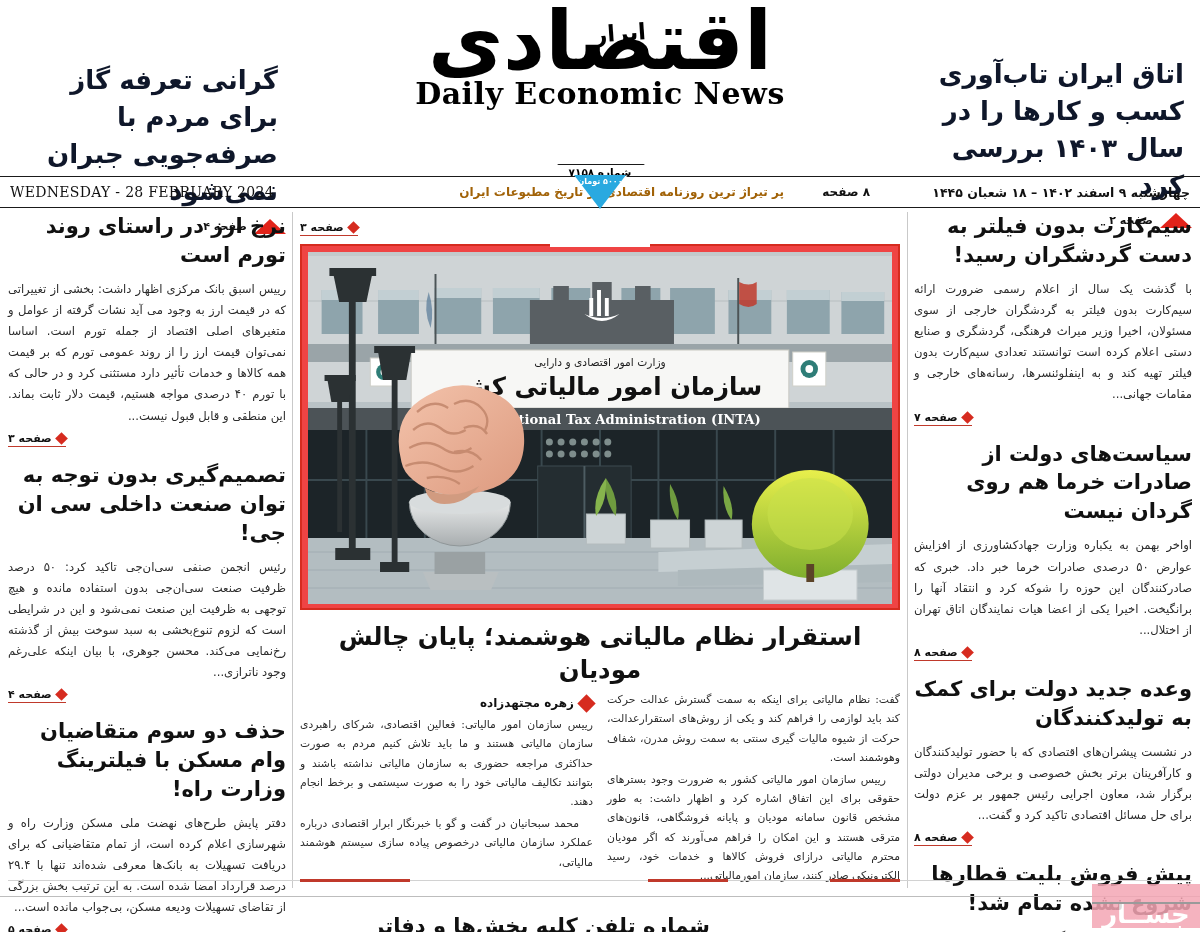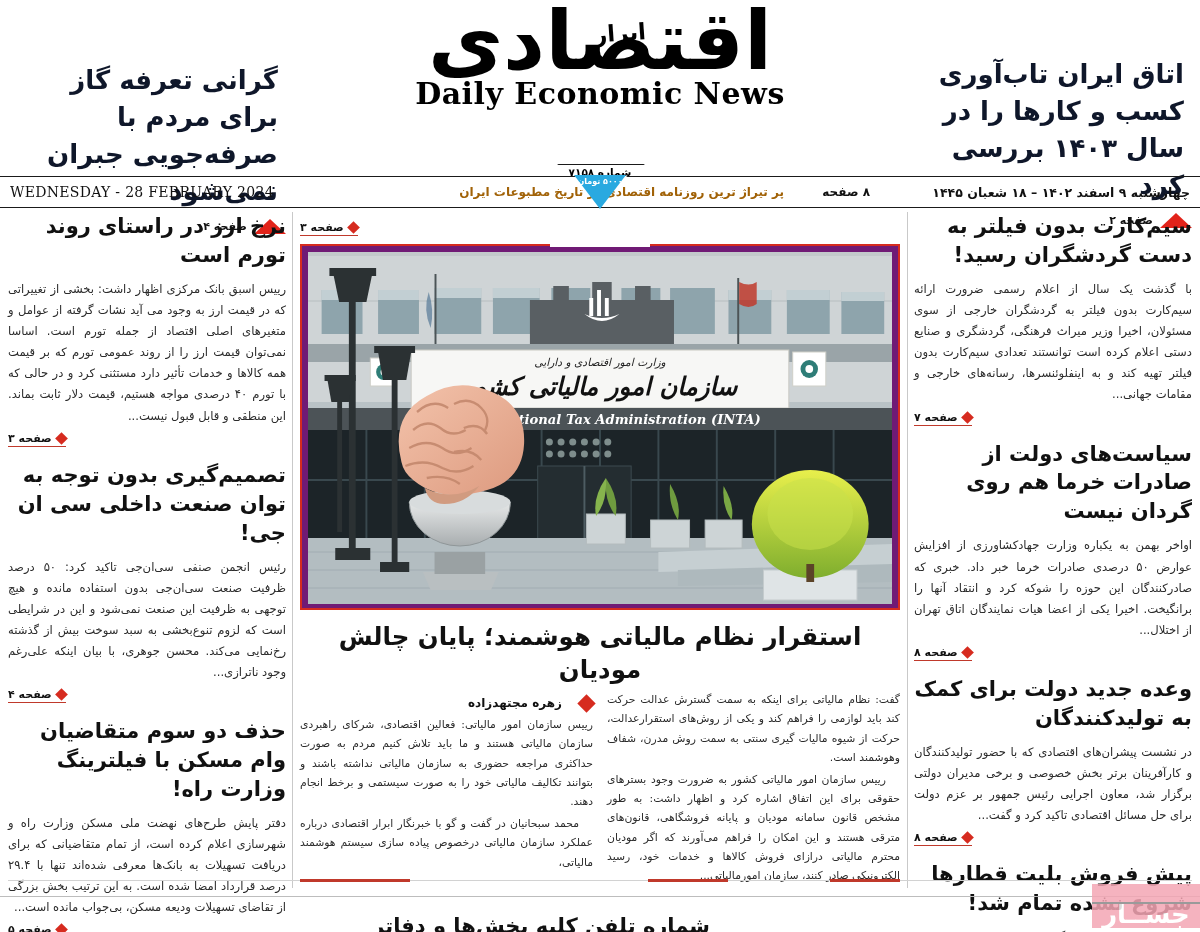--- a/index.html
+++ b/index.html
@@ -140,36 +140,36 @@
   }
   .lead-head{
     margin:0;font-size:37px;font-weight:700;line-height:1.3;
     color:#111;direction:rtl;text-align:center;letter-spacing:-0.5px;
   }
   .lead-head .num{color:#d62b1f;}
   .lead-pref{margin-top:4px;display:flex;justify-content:flex-end;}
 
   .framebox{
     position:relative;margin-top:8px;border:2px solid #d62b1f;
-    padding:6px 6px 4px 6px;background:#701a75;font-style:italic;
+    padding:6px 6px 4px 6px;background:#ef4444;
   }
   .framebox::before{
     content:"";position:absolute;top:-2px;left:50%;margin-left:-50px;
     width:100px;height:3px;background:#fff;
   }
   .photo{
     position:relative;width:100%;height:352px;overflow:hidden;background:#b9c2c6;
   }
 
   .sub-head{
     margin:10px 0 4px 0;font-size:24.5px;font-weight:700;line-height:1.35;
     color:#111;direction:rtl;text-align:center;
   }
   .byline{
-    display:flex;align-items:center;gap:18px;direction:rtl;
+    display:flex;align-items:center;gap:6px;direction:rtl;
     justify-content:flex-start;margin:6px 0 5px 0;
   }
   .byline .dia{width:13px;height:13px;background:#d62b1f;transform:rotate(45deg);}
   .byline span.nm{font-size:12px;font-weight:700;color:#111;}
 
   .cols3{
     display:flex;direction:rtl;gap:14px;margin-top:2px;
   }
   .cols3 .c{flex:1;}
   .cols3 p{

